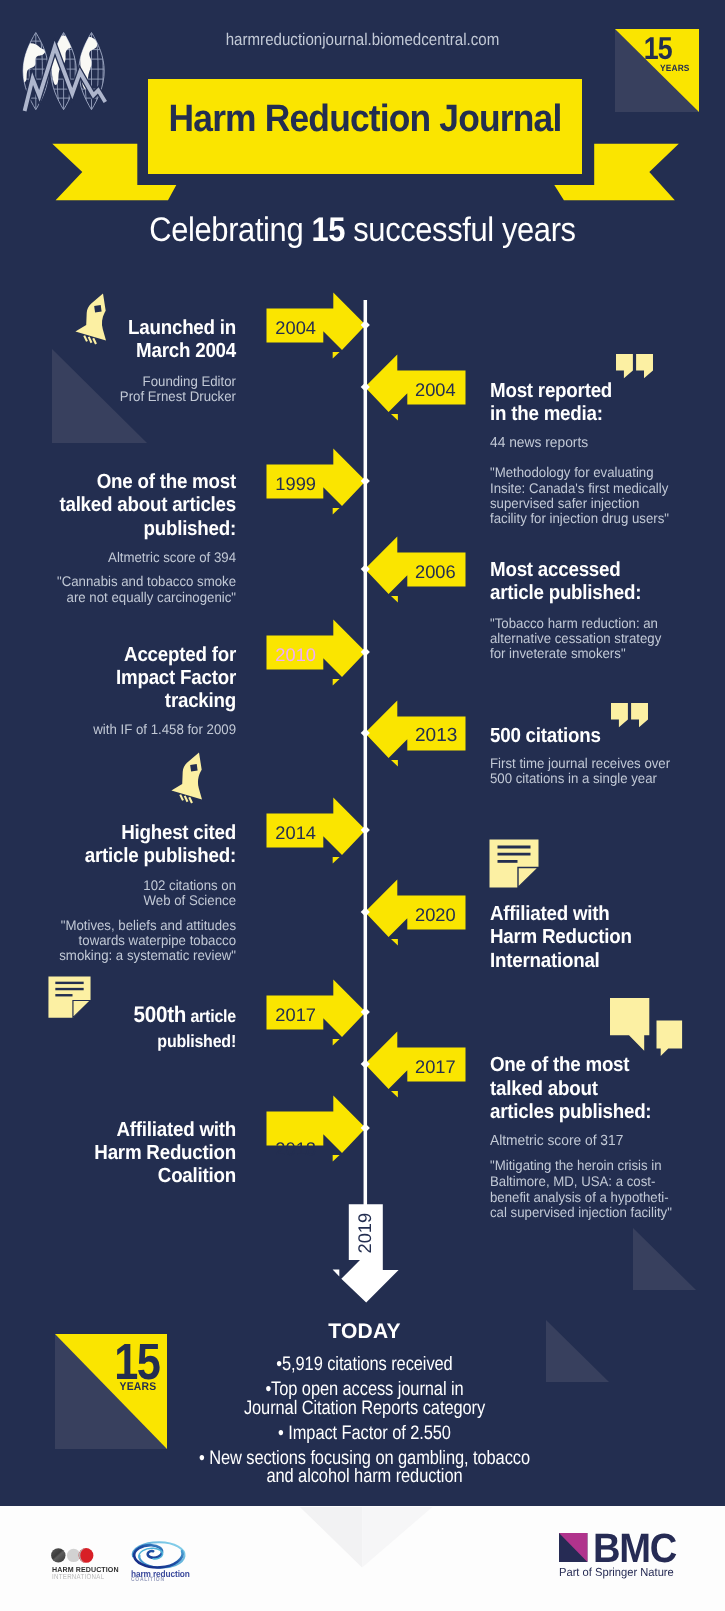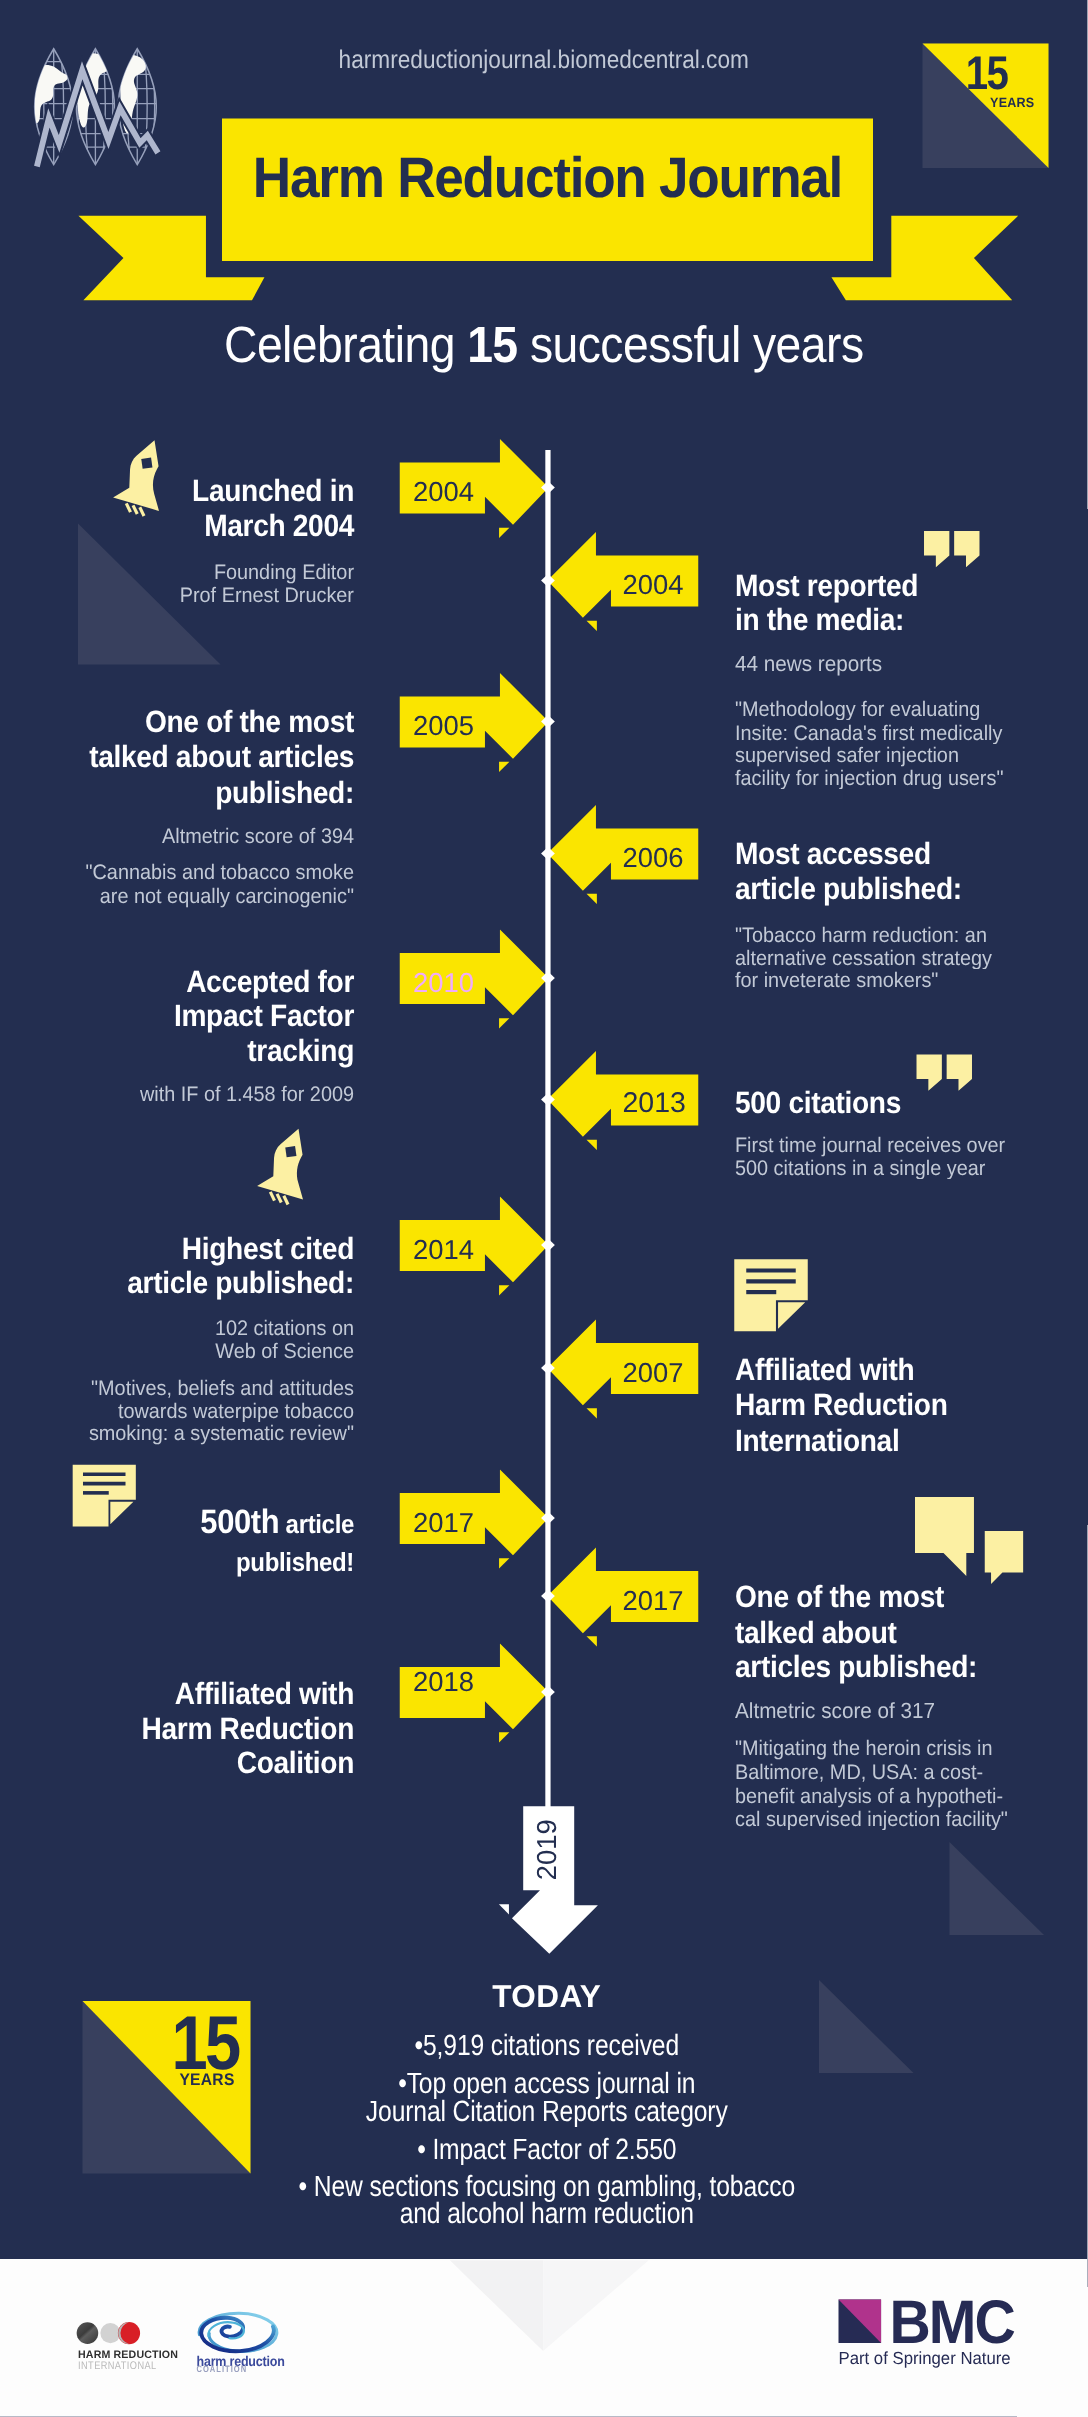--- a/index.html
+++ b/index.html
@@ -115,29 +115,29 @@
 <polygon points="365.3,647.6 369.9,652.0 365.3,656.4 360.7,652.0" fill="#ffffff"></polygon>
 <polygon points="365.3,728.6 369.9,733.0 365.3,737.4 360.7,733.0" fill="#ffffff"></polygon>
 <polygon points="365.3,825.6 369.9,830.0 365.3,834.4 360.7,830.0" fill="#ffffff"></polygon>
 <polygon points="365.3,907.6 369.9,912.0 365.3,916.4 360.7,912.0" fill="#ffffff"></polygon>
 <polygon points="365.3,1007.6 369.9,1012.0 365.3,1016.4 360.7,1012.0" fill="#ffffff"></polygon>
 <polygon points="365.3,1059.6 369.9,1064.0 365.3,1068.4 360.7,1064.0" fill="#ffffff"></polygon>
 <polygon points="365.3,1123.6 369.9,1128.0 365.3,1132.4 360.7,1128.0" fill="#ffffff"></polygon>
 </svg>
 <div class="t" style="left:260.0px;top:318.5px;width:56px;text-align:right;color:#232e50;font-size:18.3px;line-height:18.3px">2004</div>
 <div class="t" style="left:415.0px;top:380.5px;width:56px;text-align:left;color:#232e50;font-size:18.3px;line-height:18.3px">2004</div>
-<div class="t" style="left:260.0px;top:474.5px;width:56px;text-align:right;color:#232e50;font-size:18.3px;line-height:18.3px">2005</div>
+<div class="t" style="left:260.0px;top:474.5px;width:56px;text-align:right;color:#232e50;font-size:18.3px;line-height:18.3px">1999</div>
 <div class="t" style="left:415.0px;top:562.5px;width:56px;text-align:left;color:#232e50;font-size:18.3px;line-height:18.3px">2006</div>
 <div class="t" style="left:260.0px;top:645.5px;width:56px;text-align:right;color:#f0abfc;font-size:18.3px;line-height:18.3px">2010</div>
 <div class="t" style="left:415.0px;top:726.5px;width:56px;text-align:left;color:#232e50;font-size:19px;line-height:18.3px">2013</div>
 <div class="t" style="left:260.0px;top:823.5px;width:56px;text-align:right;color:#232e50;font-size:18.3px;line-height:18.3px">2014</div>
-<div class="t" style="left:415.0px;top:905.5px;width:56px;text-align:left;color:#232e50;font-size:18.3px;line-height:18.3px">2007</div>
+<div class="t" style="left:415.0px;top:905.5px;width:56px;text-align:left;color:#232e50;font-size:18.3px;line-height:18.3px">2020</div>
 <div class="t" style="left:260.0px;top:1005.5px;width:56px;text-align:right;color:#232e50;font-size:18.3px;line-height:18.3px">2017</div>
 <div class="t" style="left:415.0px;top:1057.5px;width:56px;text-align:left;color:#232e50;font-size:18.3px;line-height:18.3px">2017</div>
-<div class="t" style="left:260.0px;top:1112px;width:56px;text-align:right;color:#232e50;font-size:18.3px;line-height:18.3px">2018</div>
+<div class="t" style="left:260.0px;top:1140px;width:56px;text-align:right;color:#232e50;font-size:18.3px;line-height:18.3px">2018</div>
 <div class="t hd" style="left:-104px;width:340px;text-align:right;transform:scaleX(0.915);transform-origin:right center;top:317.9px">Launched in</div>
 <div class="t hd" style="left:-104px;width:340px;text-align:right;transform:scaleX(0.915);transform-origin:right center;top:341.1px">March 2004</div>
 <div class="t p" style="left:-104px;width:340px;text-align:right;transform:scaleX(0.945);transform-origin:right center;top:373.8px;font-size:14.0px;line-height:14.0px">Founding Editor</div>
 <div class="t p" style="left:-104px;width:340px;text-align:right;transform:scaleX(0.945);transform-origin:right center;top:388.8px;font-size:14.0px;line-height:14.0px">Prof Ernest Drucker</div>
 <div class="t hd" style="left:-104px;width:340px;text-align:right;transform:scaleX(0.915);transform-origin:right center;top:471.9px">One of the most</div>
 <div class="t hd" style="left:-104px;width:340px;text-align:right;transform:scaleX(0.915);transform-origin:right center;top:495.2px">talked about articles</div>
 <div class="t hd" style="left:-104px;width:340px;text-align:right;transform:scaleX(0.915);transform-origin:right center;top:518.5px">published:</div>
 <div class="t p" style="left:-104px;width:340px;text-align:right;transform:scaleX(0.945);transform-origin:right center;top:550.3px;font-size:14.0px;line-height:14.0px">Altmetric score of 394</div>
 <div class="t p" style="left:-104px;width:340px;text-align:right;transform:scaleX(0.945);transform-origin:right center;top:574.4px;font-size:14.0px;line-height:14.0px">"Cannabis and tobacco smoke</div>
 <div class="t p" style="left:-104px;width:340px;text-align:right;transform:scaleX(0.945);transform-origin:right center;top:589.6px;font-size:14.0px;line-height:14.0px">are not equally carcinogenic"</div>

